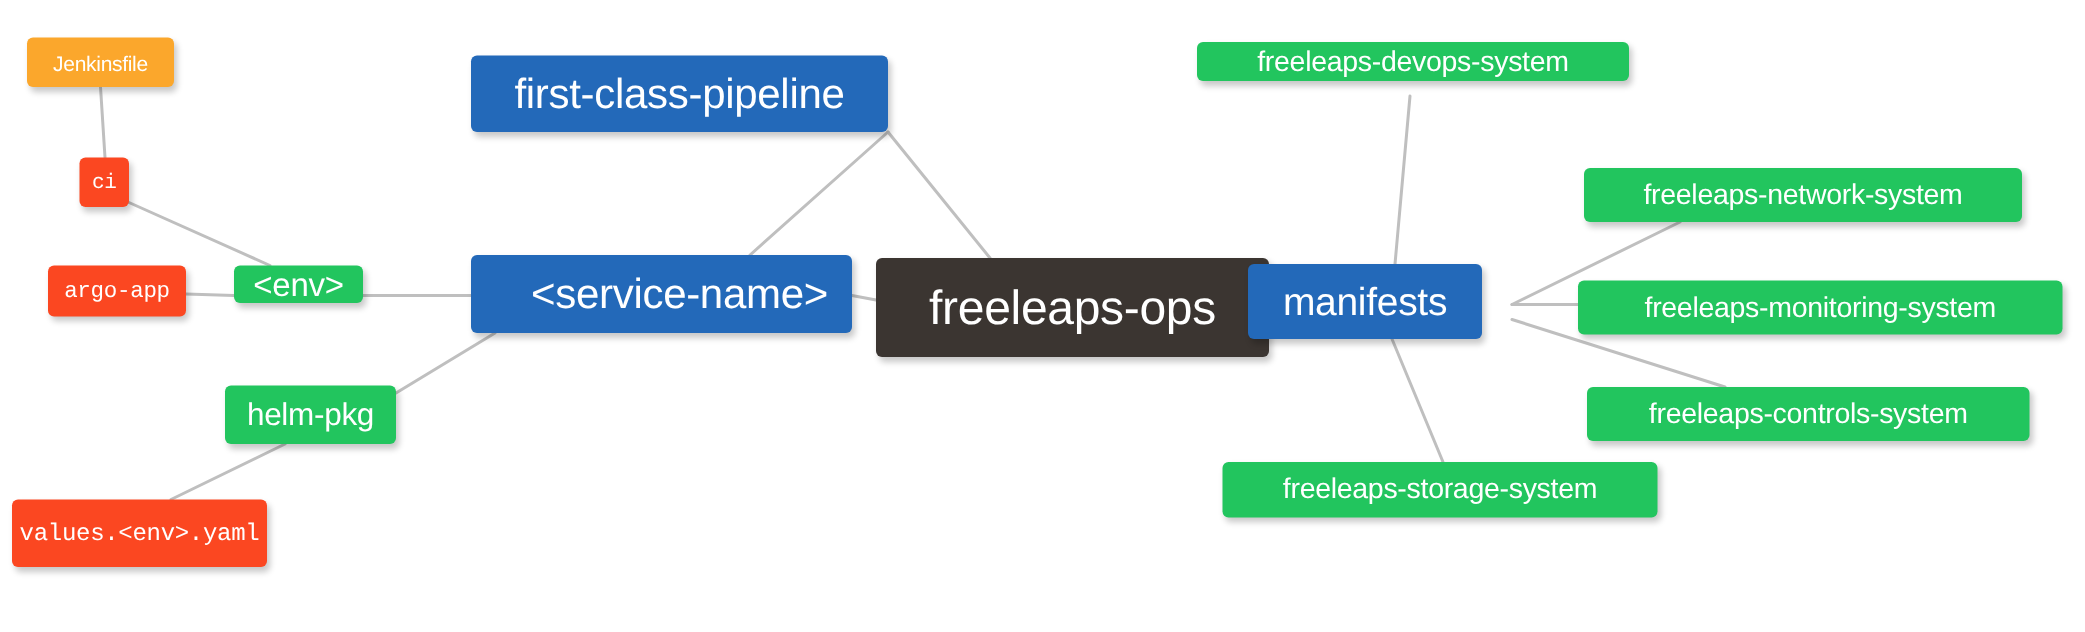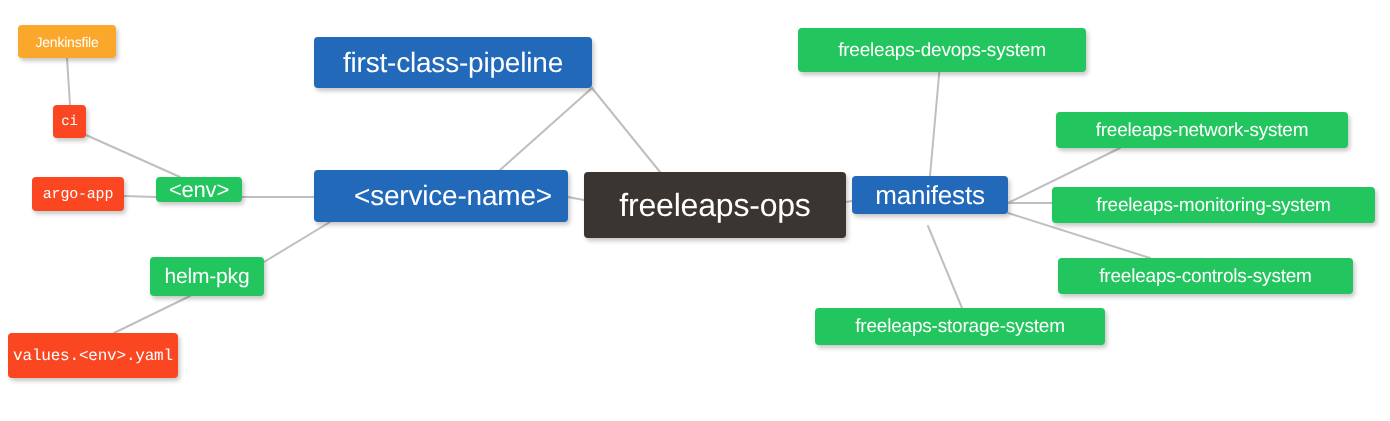--- a/index.html
+++ b/index.html
@@ -70,20 +70,20 @@
   <div id="node-layer">
       <div class="node n-orange" style="left: 18px; top: 25px; width: 98px; height: 33px; font-size: 14px;">Jenkinsfile</div>
       <div class="node n-red" style="left: 53px; top: 105px; width: 33px; height: 33px; font-size: 14px;">ci</div>
       <div class="node n-red" style="left: 32px; top: 177px; width: 92px; height: 34px; font-size: 15px;">argo-app</div>
       <div class="node n-green" style="left: 156px; top: 177px; width: 86px; height: 25px; font-size: 22px;">&lt;env&gt;</div>
       <div class="node n-blue" style="left: 314px; top: 170px; width: 254px; height: 52px; font-size: 28px; padding-left: 24px;">&lt;service-name&gt;</div>
       <div class="node n-blue" style="left: 314px; top: 37px; width: 278px; height: 51px; font-size: 28px;">first-class-pipeline</div>
       <div class="node n-green" style="left: 150px; top: 257px; width: 114px; height: 39px; font-size: 21px;">helm-pkg</div>
       <div class="node n-red" style="left: 8px; top: 333px; width: 170px; height: 45px; font-size: 16px;">values.&lt;env&gt;.yaml</div>
       <div class="node n-root" style="left: 584px; top: 172px; width: 262px; height: 66px; font-size: 32px;">freeleaps-ops</div>
-      <div class="node n-blue" style="left: 852px; top: 176px; width: 156px; height: 38px; font-size: 26px;">manifests</div>
-      <div class="node n-green" style="left: 798px; top: 28px; width: 288px; height: 44px; font-size: 19px;">freeleaps-devops-system</div>
+      <div class="node n-blue" style="left: 832px; top: 176px; width: 156px; height: 50px; font-size: 26px;">manifests</div>
+      <div class="node n-green" style="left: 798px; top: 28px; width: 288px; height: 26px; font-size: 19px;">freeleaps-devops-system</div>
       <div class="node n-green" style="left: 1056px; top: 112px; width: 292px; height: 36px; font-size: 19px;">freeleaps-network-system</div>
       <div class="node n-green" style="left: 1052px; top: 187px; width: 323px; height: 36px; font-size: 19px;">freeleaps-monitoring-system</div>
       <div class="node n-green" style="left: 1058px; top: 258px; width: 295px; height: 36px; font-size: 19px;">freeleaps-controls-system</div>
       <div class="node n-green" style="left: 815px; top: 308px; width: 290px; height: 37px; font-size: 19px;">freeleaps-storage-system</div>
     </div>
 </div>
 
 </body></html>

